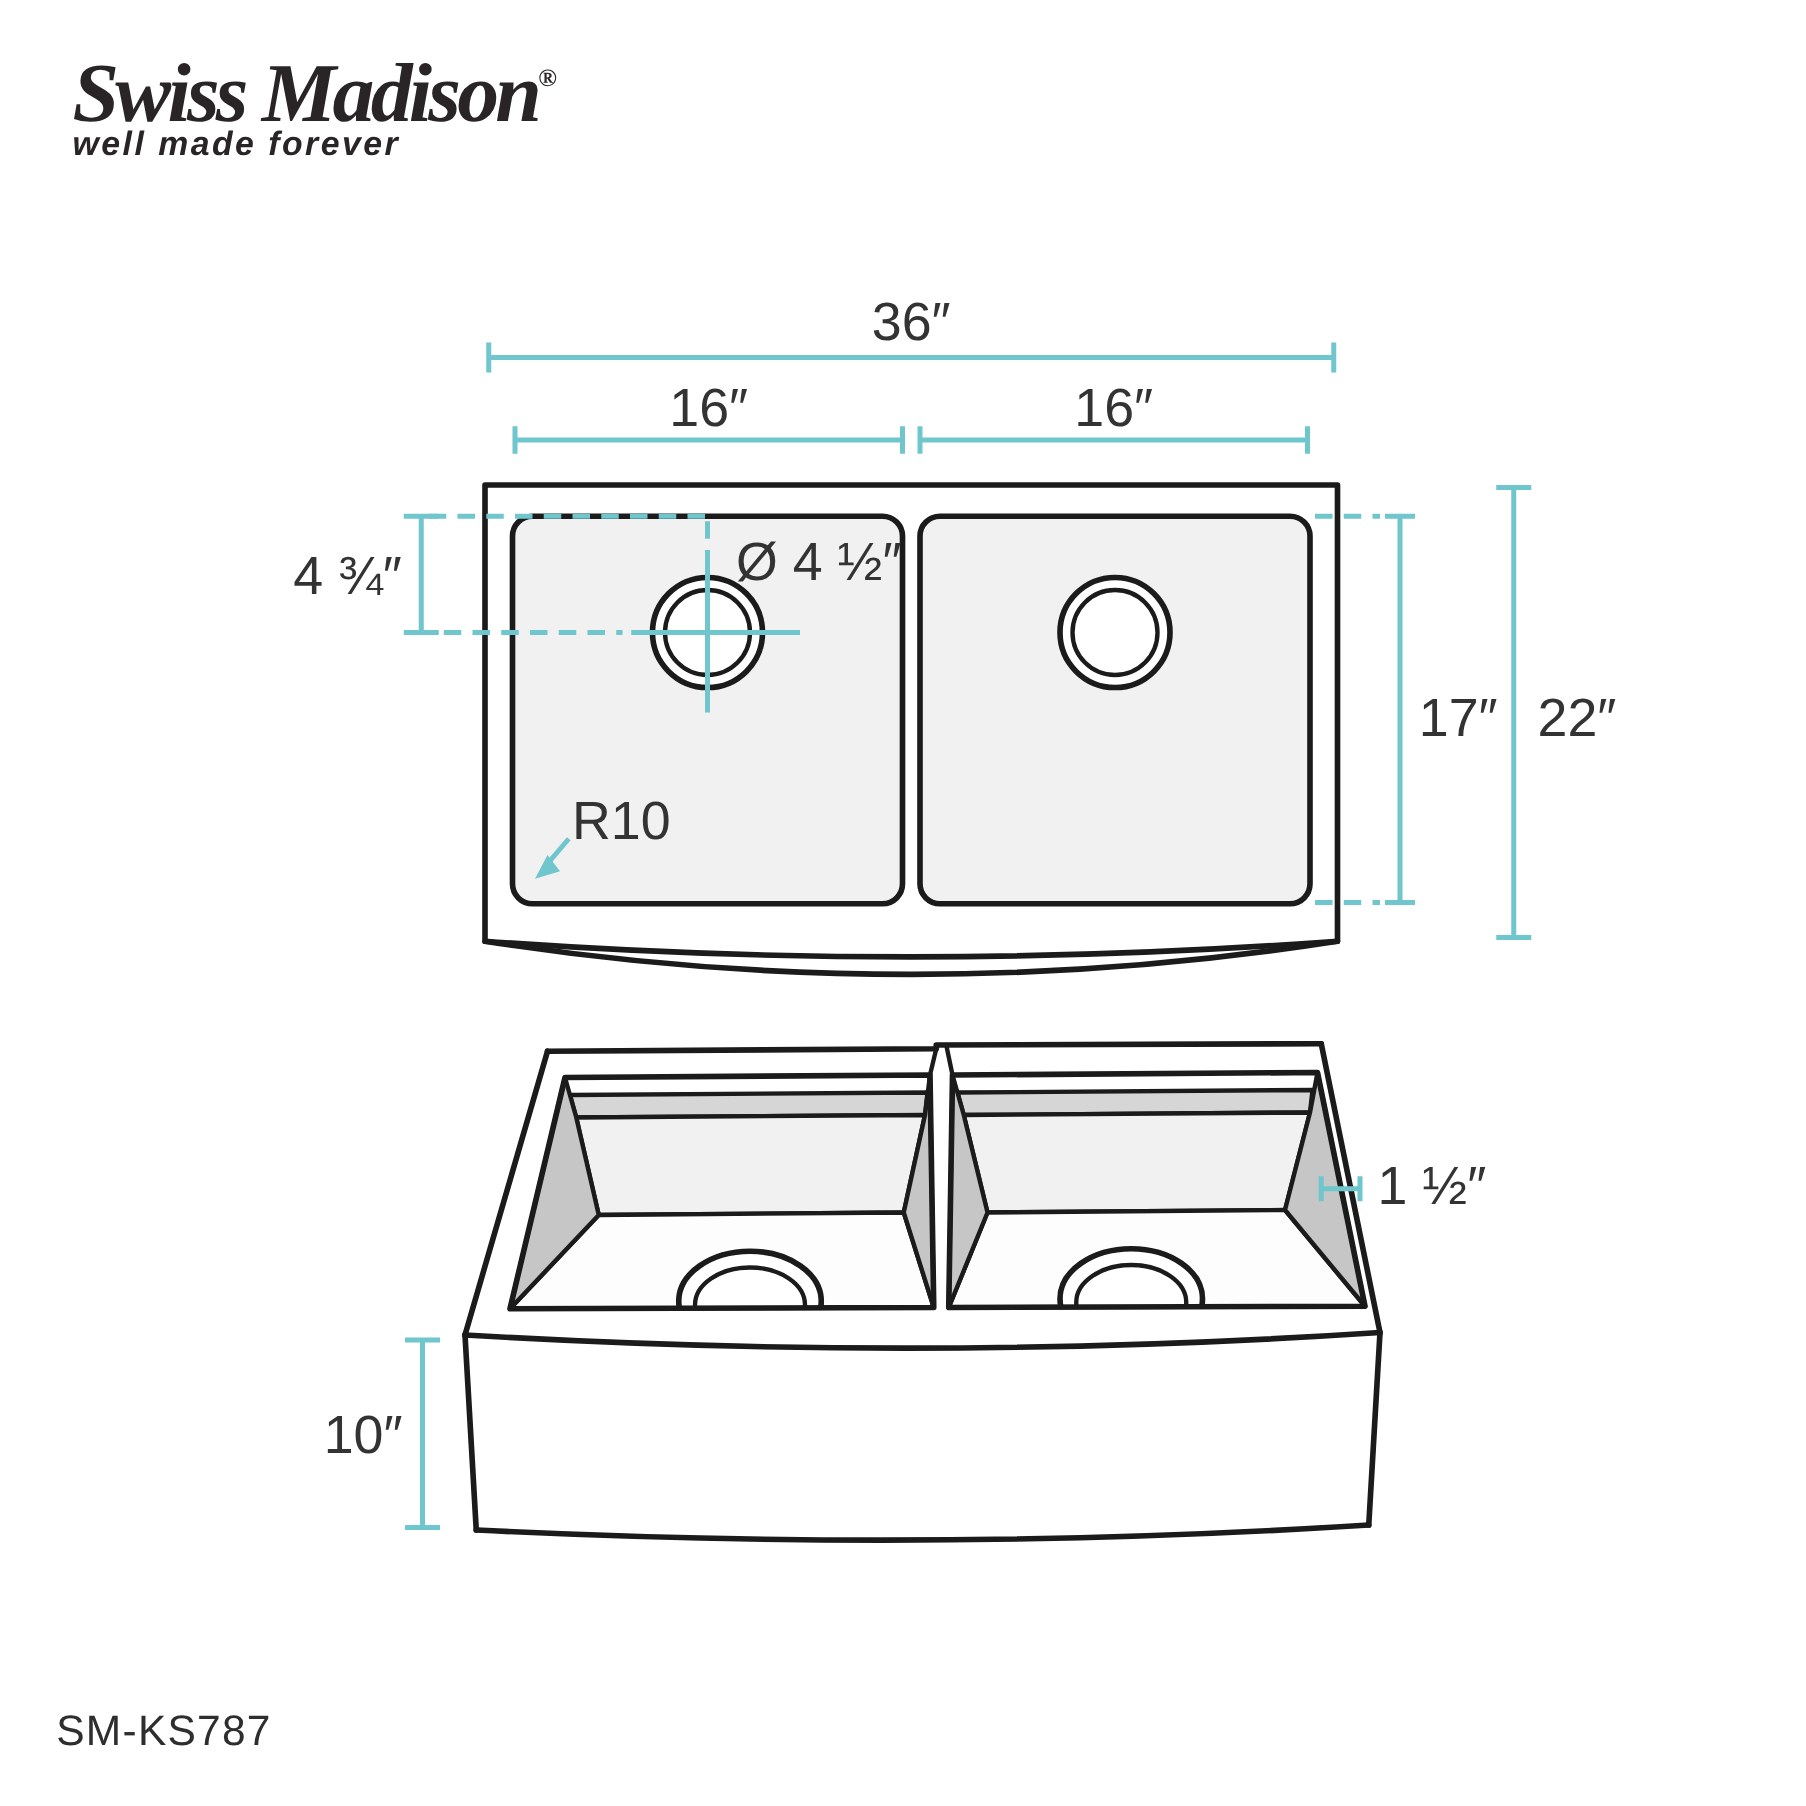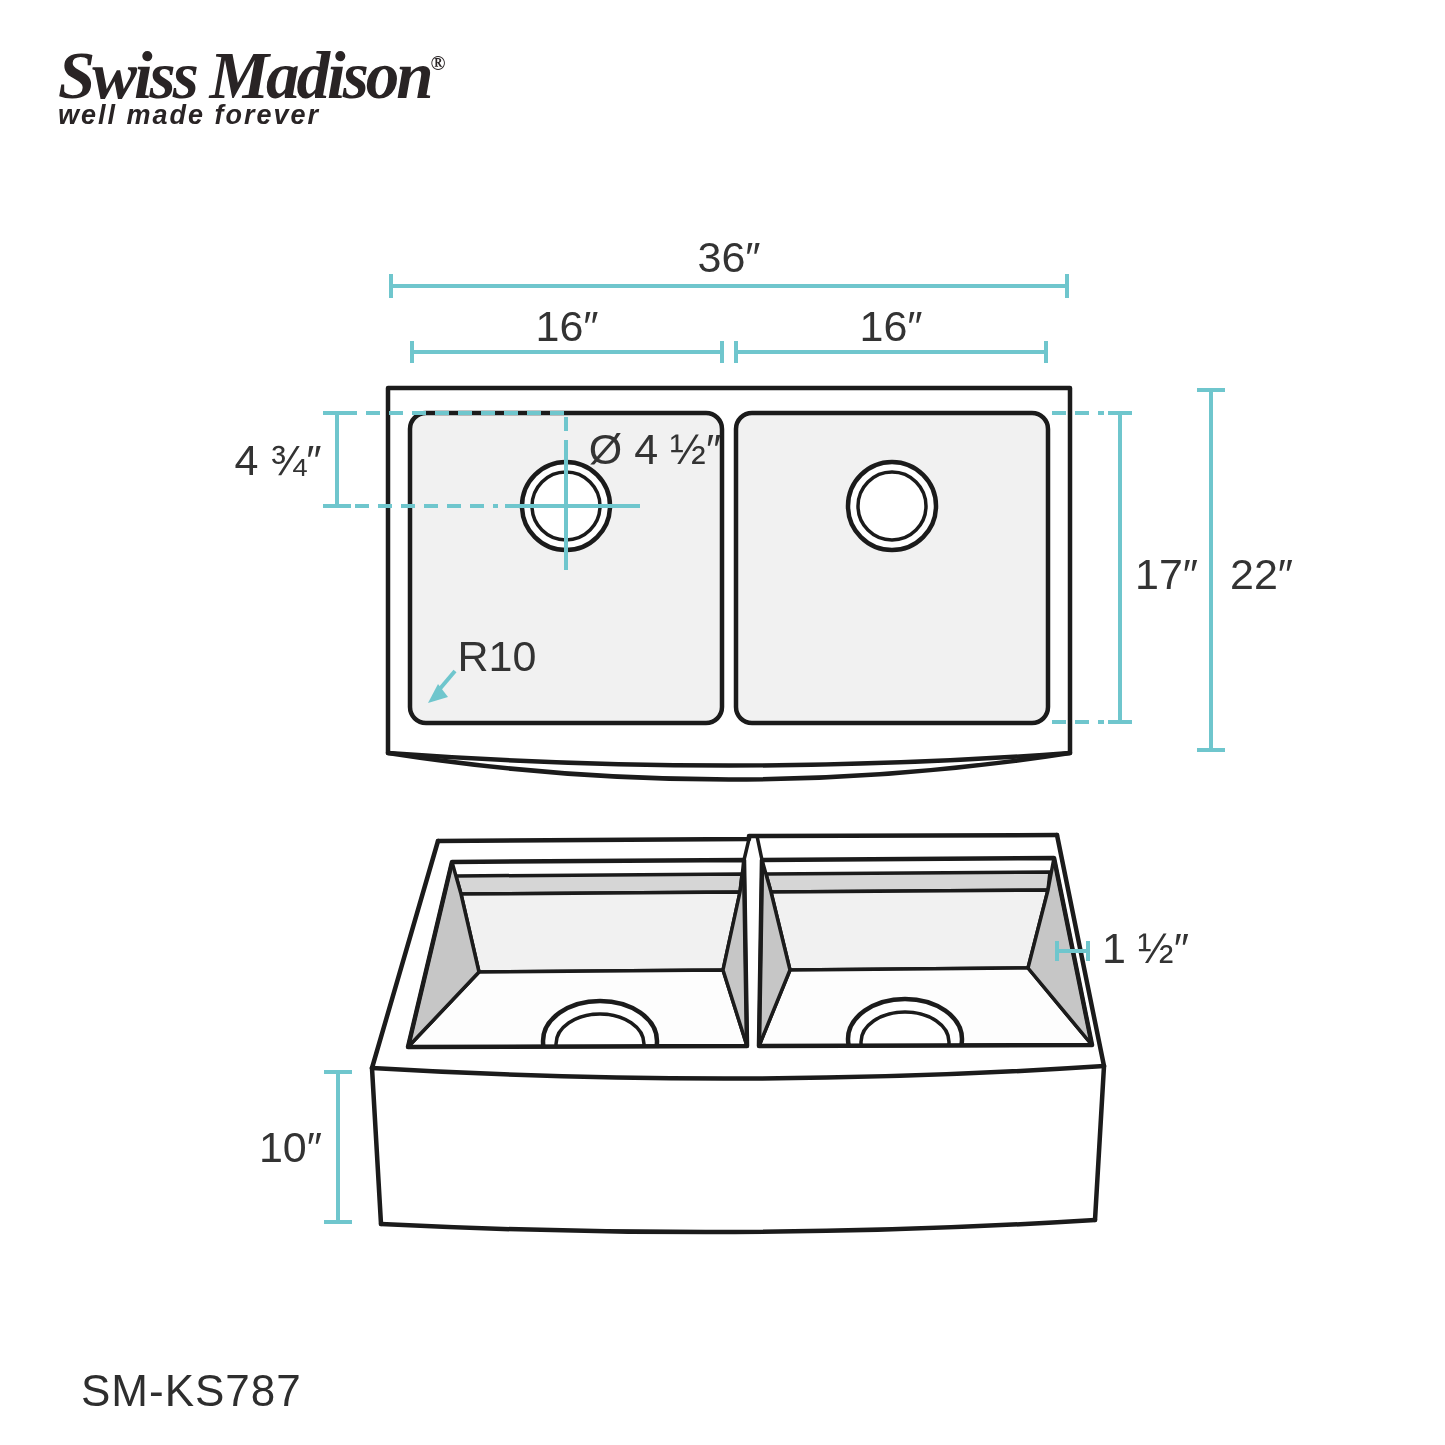--- a/index.html
+++ b/index.html
@@ -15,22 +15,22 @@
   
   .logo{position:absolute;left:58px;top:40px;width:522px;}
   .logo-script{font-family:Liberation Serif, serif;font-style:italic;font-weight:700;
                font-size:67px;letter-spacing:-3px;color:#292425;line-height:1.05;white-space:nowrap;}
   .logo-script sup{font-size:20px;font-style:normal;letter-spacing:0;vertical-align:28px;}
   .logo-tagline{font-family:"Liberation Sans",sans-serif;font-style:italic;font-weight:700;
                 font-size:27px;letter-spacing:2px;color:#292425;text-align:left;
                 margin-top:-10px;padding-right:4px;white-space:nowrap;}
 
   
-  .model{position:absolute;left:45px;top:1366px;font-size:44px;font-weight:400;
-         color:#2e2e2e;letter-spacing:1px;margin-left:36px;}
+  .model{position:absolute;left:45px;top:1366px;font-size:34px;font-weight:400;
+         color:#2e2e2e;letter-spacing:1px;}
 
   
   .bk{stroke:var(--ink);stroke-width:4.5;fill:none;stroke-linejoin:round;stroke-linecap:round;}
   .bk-thin{stroke:var(--ink);stroke-width:3.5;fill:none;stroke-linejoin:round;}
   .fill-white{fill:#ffffff;}
   .fill-bowl{fill:#F1F1F1;}
   .fill-wall{fill:#C6C6C6;}
   .fill-step{fill:#D6D6D6;}
   .fill-back{fill:#F1F1F1;}
   .fill-floor{fill:#FDFDFD;}

